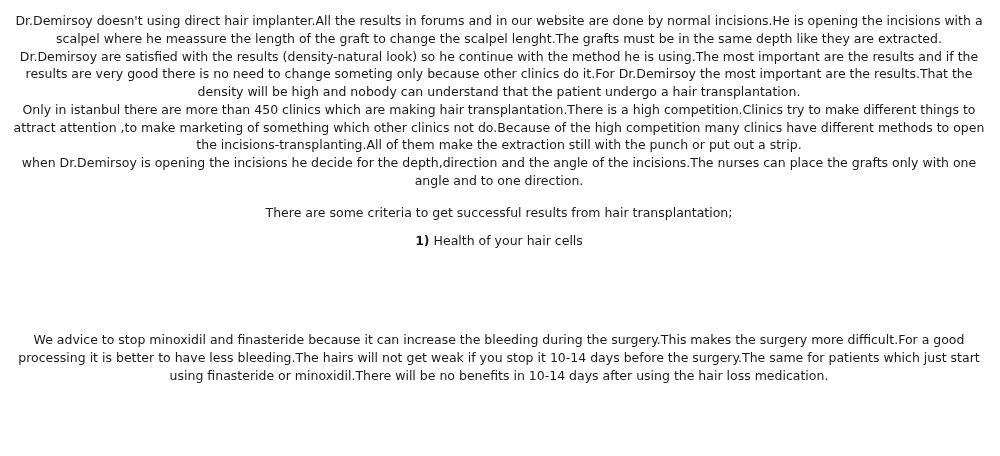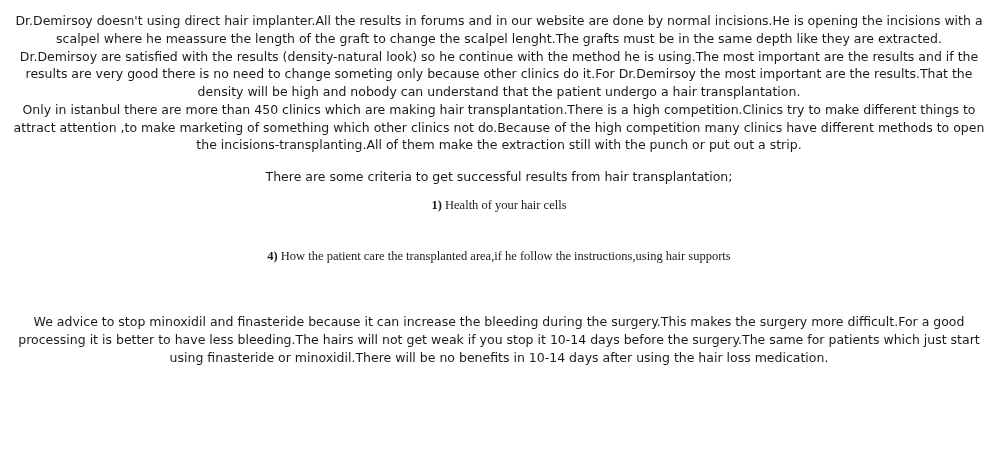--- a/index.html
+++ b/index.html
@@ -35,57 +35,53 @@
   }
   .gap-lg {
     height: 20px;
   }
   .gap-xl {
     height: 28px;
   }
   .list-item {
     margin: 0;
     padding: 0;
-    font-family: Liberation Serif, serif;
   }
   .num {
     font-weight: bold;
   }
   .text-block {
     max-width: 985px;
     text-align: center;
   }
 </style>
 </head>
 <body>
 
 <div class="page">
 
   <div class="text-block">
     <p class="para">Dr.Demirsoy doesn't using  direct hair implanter.All the results in forums and in our website are done by normal incisions.He is opening the incisions with a scalpel where he meassure the length of the graft to change the scalpel lenght.The grafts must be in the same depth like they are extracted.</p>
     <p class="para">Dr.Demirsoy are satisfied with the results (density-natural look) so he continue with the method he is using.The most important are the results and if the results are very good there is no need to change someting only because other clinics do it.For Dr.Demirsoy the most important are the results.That the density will be high and nobody can understand that the patient undergo a hair transplantation.</p>
     <p class="para">Only in istanbul there are more than 450 clinics which are making hair transplantation.There is a high competition.Clinics try to make different things to attract attention ,to make marketing of something which other clinics not do.Because of the high competition many clinics have different methods to open the incisions-transplanting.All of them make the extraction still with the punch or put out a strip.</p>
+    <p class="para">when Dr.Demirsoy is opening the incisions he decide for the depth,direction  and the angle of the incisions.The nurses can place the grafts only with one angle and to one direction.</p>
   </div>
 
   <div class="gap-md"></div>
 
   <div class="text-block">
     <p class="para">There are some criteria to get successful results from hair transplantation;</p>
     <div class="gap-sm"></div>
     <p class="list-item">
       <span class="num">1)</span>
       <span>Health of your hair cells</span>
     </p>
     <div class="gap-sm"></div>
     <div class="gap-sm"></div>
     <div class="gap-sm"></div>
-    <p class="list-item">
-      <span class="num">4)</span>
-      <span>How the patient care the transplanted area,if he follow the instructions,using hair supports</span>
-    </p>
   </div>
 
   <div class="gap-xl"></div>
 
 
   <div class="gap-lg"></div>
 
   <div class="text-block">
     <p class="para">We advice to stop minoxidil and finasteride because it can increase the bleeding during the surgery.This makes the surgery more difficult.For a good processing it is better to have less bleeding.The hairs will not get weak if you stop it 10-14 days before the surgery.The same for patients which just start using finasteride or minoxidil.There will be no benefits in 10-14 days after using the hair loss medication.</p>
     <div class="gap-sm"></div>

